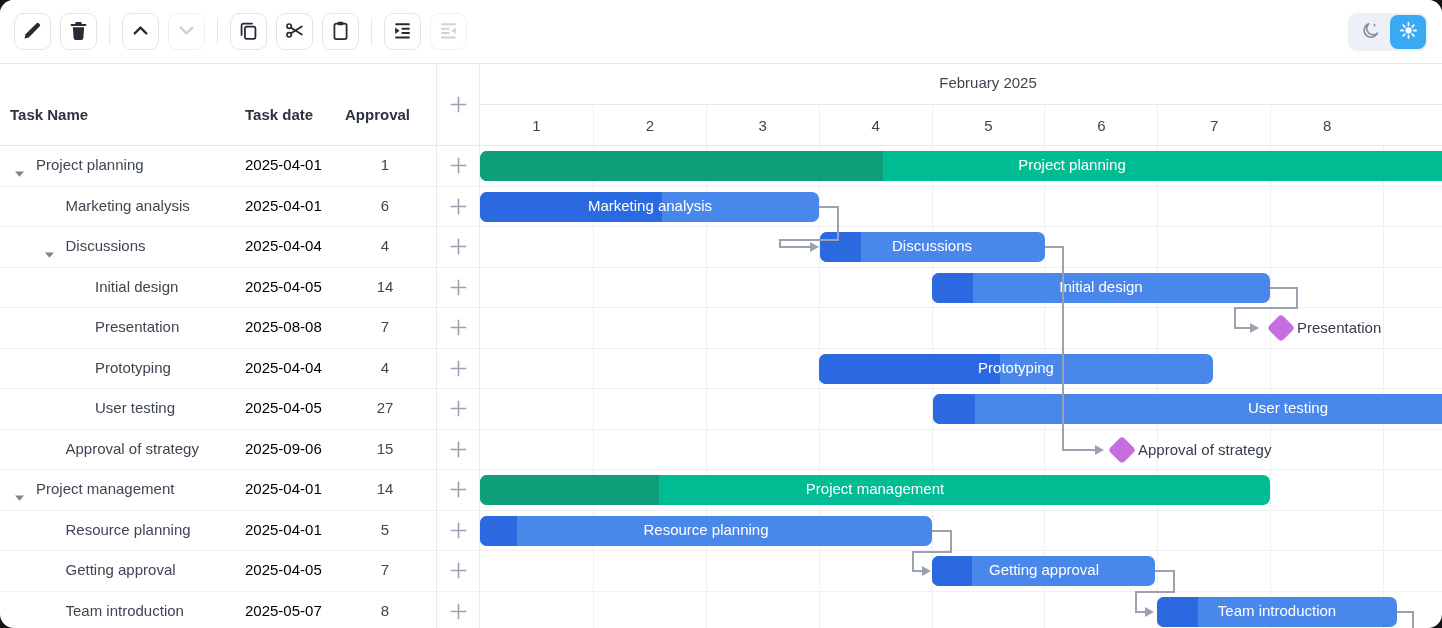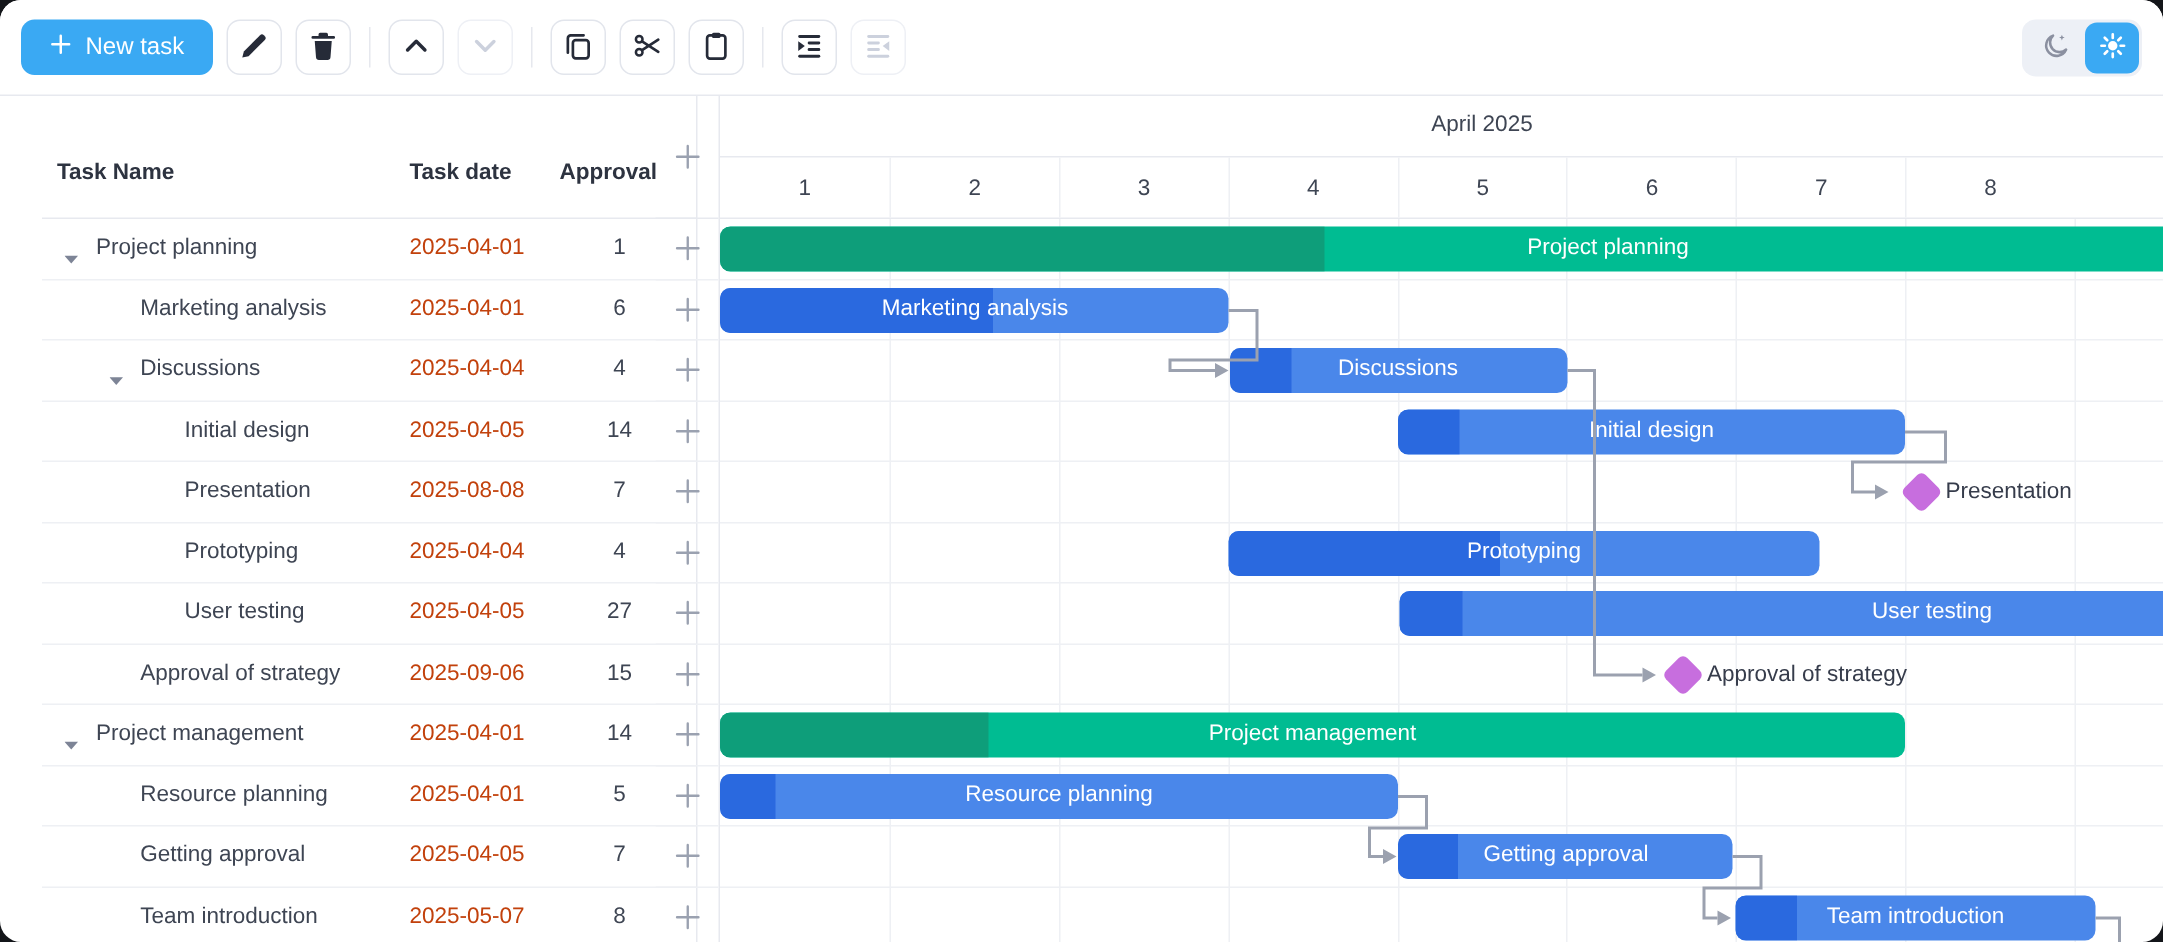--- a/index.html
+++ b/index.html
@@ -9,30 +9,30 @@
   .tb-left{display:flex;align-items:center;gap:9px;}
   .btn-new{display:flex;align-items:center;gap:9px;height:37px;padding:0 19px;background:#3aa9f3;border:none;border-radius:9px;color:#fff;font-size:16px;font-family:inherit;cursor:pointer;}
   .tb-btn{width:37px;height:37px;background:#fff;border:1px solid #e2e5ec;border-radius:9px;display:flex;align-items:center;justify-content:center;box-sizing:border-box;cursor:pointer;padding:0;}
   .tb-btn.disabled{border-color:#eef0f5;cursor:default;}
   .tb-sep{width:1px;height:27px;background:#e6e8ee;margin:0 3px;}
   .theme-toggle{position:absolute;right:14px;top:13px;height:38px;background:#edf0f6;border-radius:9px;display:flex;align-items:center;padding:0 2px;box-sizing:border-box;}
   .theme-btn{width:40px;height:34px;border:none;background:transparent;border-radius:8px;display:flex;align-items:center;justify-content:center;cursor:pointer;padding:0;}
   .theme-btn.active{background:#3aa9f3;width:36px;}
   
   .content{position:absolute;top:64px;left:0;right:0;bottom:0;}
-  .grid{position:absolute;top:0;left:0;width:437px;bottom:0;border-right:1px solid #e7e9ef;box-sizing:border-box;margin-left:28px;}
+  .grid{position:absolute;top:0;left:0;width:437px;bottom:0;border-right:1px solid #e7e9ef;box-sizing:border-box;}
   .pluscol{position:absolute;top:0;left:437px;width:43px;bottom:0;border-right:1px solid #e7e9ef;box-sizing:border-box;}
   .timeline{position:absolute;top:0;left:480px;right:0;bottom:0;overflow:hidden;}
   .grid-head{position:absolute;top:0;left:0;right:0;height:82px;border-bottom:1px solid #e7e9ef;box-sizing:border-box;}
   .grid-head span{position:absolute;top:42px;font-size:15px;font-weight:700;color:#2d3340;}
   .col-name{left:10px;}.col-start{left:245px;}.col-dur{left:345px;}
   .rows{position:absolute;top:82px;left:0;right:0;bottom:0;overflow:hidden;}
   .g-row{position:absolute;left:0;right:0;height:40.5px;border-bottom:1px solid #eef0f4;box-sizing:border-box;}
   .g-row .t-name{position:absolute;top:10px;font-size:15px;color:#3e4553;white-space:nowrap;}
-  .g-row .t-start{position:absolute;left:245px;top:10px;font-size:15px;color:#c2410c;}
+  .g-row .t-start{position:absolute;left:245px;top:10px;font-size:15px;color:#000000;}
   .g-row .t-dur{position:absolute;left:345px;width:80px;top:10px;font-size:15px;color:#3e4553;text-align:center;}
   .caret{position:absolute;top:17px;cursor:pointer;}
   .p-cell{position:absolute;left:0;right:0;height:40.5px;border-bottom:1px solid #eef0f4;box-sizing:border-box;display:flex;align-items:center;justify-content:center;}
   .p-head{position:absolute;top:0;left:0;right:0;height:82px;border-bottom:1px solid #e7e9ef;box-sizing:border-box;display:flex;align-items:center;justify-content:center;}
   
   .month-row{position:absolute;top:0;left:0;right:0;height:41px;border-bottom:1px solid #e7e9ef;box-sizing:border-box;}
   .month-label{position:absolute;top:10px;font-size:15px;color:#3e4553;transform:translateX(-50%);}
   .day-row{position:absolute;top:41px;left:0;right:0;height:41px;border-bottom:1px solid #e7e9ef;box-sizing:border-box;}
   .day-cell{position:absolute;top:0;height:40px;border-left:1px solid #eef0f4;box-sizing:border-box;display:flex;align-items:center;justify-content:center;font-size:15px;color:#3e4553;}
   .day-cell.first{border-left:none;}
@@ -46,28 +46,20 @@
   .milestone{position:absolute;width:20px;height:20px;border-radius:4px;transform:rotate(45deg);z-index:3;cursor:pointer;}
   .ms-label{position:absolute;font-size:15px;color:#363c4b;white-space:nowrap;z-index:3;}
   .links{position:absolute;top:0;left:0;z-index:3;pointer-events:none;}
 </style>
 </head>
 <body>
 
 <div class="app">
   <div class="toolbar">
     <div class="tb-left">
-      <button class="btn-new">
-        <span>
-          <svg width="15" height="15" viewBox="0 0 20 20">
-              <path d="M10 2.5v15M2.5 10h15" stroke="#fff" stroke-width="2.2" stroke-linecap="round" fill="none"></path>
-            </svg>
-        </span>
-        <span>New task</span>
-      </button>
 
     <button class="tb-btn">
           <span><svg width="21" height="21" viewBox="0 0 20 20">
               <path d="M3.4 13.6 13.7 3.3a1.7 1.7 0 0 1 2.4 0l.6.6a1.7 1.7 0 0 1 0 2.4L6.4 16.6l-4 .9z" fill="#262b38"></path>
             </svg></span>
         </button>
         <button class="tb-btn">
           <span><svg width="21" height="21" viewBox="0 0 20 20">
               <path d="M8 1.8h4a1 1 0 0 1 1 1v1h3.6a.9.9 0 1 1 0 1.8H3.4a.9.9 0 1 1 0-1.8H7v-1a1 1 0 0 1 1-1z" fill="#262b38"></path>
               <path d="M4.6 7h10.8l-.8 10.3a1.9 1.9 0 0 1-1.9 1.7H7.3a1.9 1.9 0 0 1-1.9-1.7z" fill="#262b38"></path>
@@ -297,21 +289,21 @@
           <div class="p-cell" style="top: 445.5px;">
             <svg width="21" height="21" viewBox="0 0 20 20">
               <path d="M10 3.2v13.6M3.2 10h13.6" stroke="#9aa1b0" stroke-width="1.5" stroke-linecap="round" fill="none"></path>
             </svg>
           </div>
         </div>
     </div>
 
     <div class="timeline">
       <div class="month-row">
-        <span class="month-label" id="month-label" style="left: 508px;">April 2025</span>
+        <span class="month-label" id="month-label" style="left: 508px;">February 2025</span>
       </div>
       <div class="day-row" id="day-row">
           <div class="day-cell first" style="left: 0px; width: 112.875px;">1</div>
           <div class="day-cell" style="left: 112.875px; width: 112.875px;">2</div>
           <div class="day-cell" style="left: 225.75px; width: 112.875px;">3</div>
           <div class="day-cell" style="left: 338.625px; width: 112.875px;">4</div>
           <div class="day-cell" style="left: 451.5px; width: 112.875px;">5</div>
           <div class="day-cell" style="left: 564.375px; width: 112.875px;">6</div>
           <div class="day-cell" style="left: 677.25px; width: 112.875px;">7</div>
           <div class="day-cell" style="left: 790.125px; width: 112.875px;">8</div>

